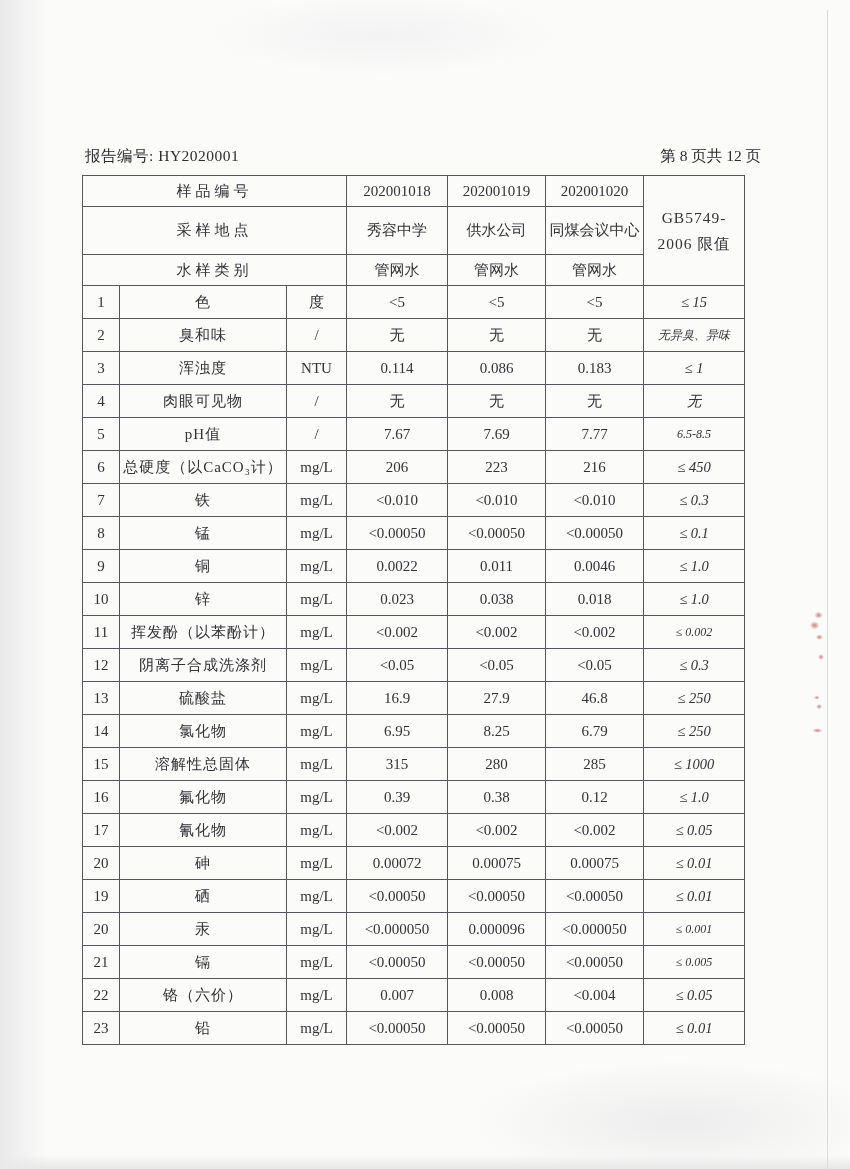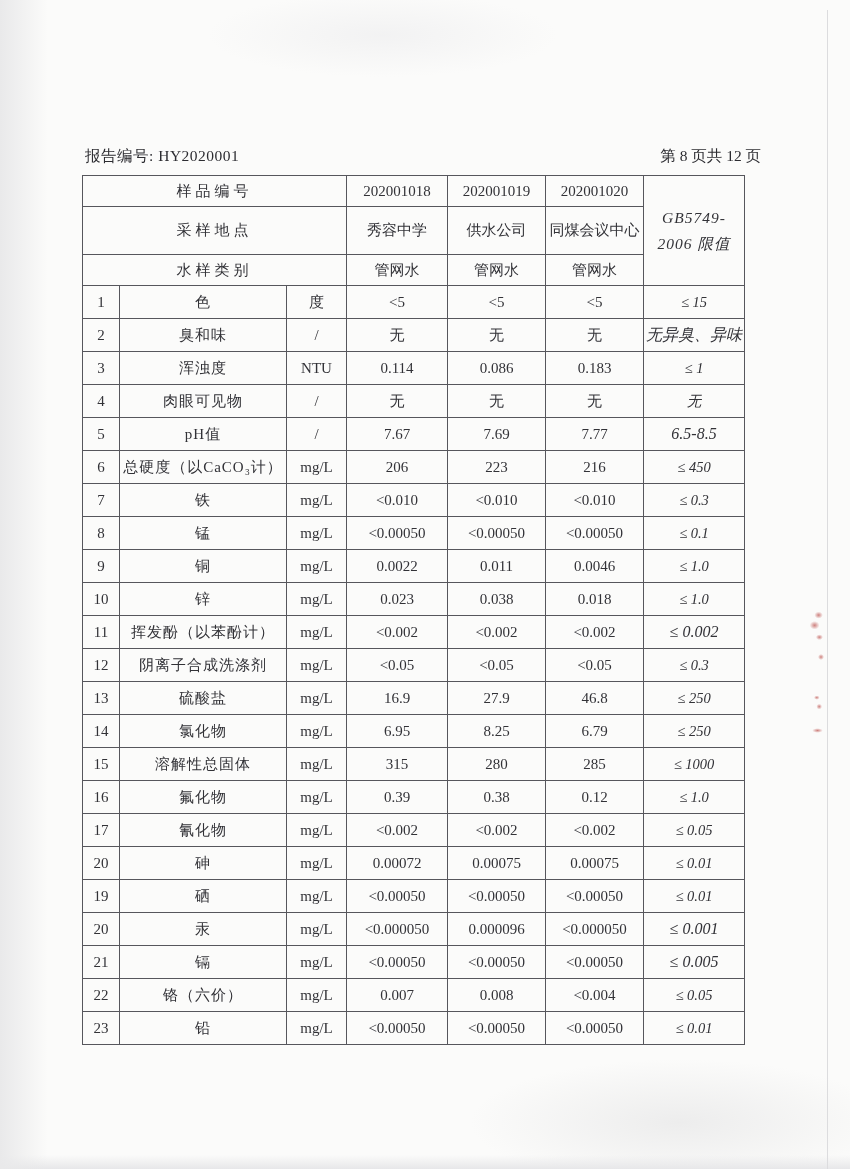--- a/index.html
+++ b/index.html
@@ -50,23 +50,23 @@
     overflow: hidden;
   }
   thead tr.h1 td { height: 30px; }
   thead tr.h2 td { height: 47px; }
   thead tr.h3 td { height: 30px; }
   tbody td { height: 32px; }
   .lbl { letter-spacing: 4px; }
   .cell-param { text-align: left; padding-left: 9px; letter-spacing: 1px; }
   .cell-no { font-size: 15px; }
   .cell-limit { font-size: 14.5px; font-style: italic; }
-  .cell-limit.small { font-size: 16px; letter-spacing: 0; }
+  .cell-limit.small { font-size: 12px; letter-spacing: 0; }
   .limit-head { font-size: 15.5px; letter-spacing: 1px; }
-  .limit-head .ln { margin: 7px 0; font-style: italic; }
+  .limit-head .ln { margin: 7px 0; }
   .stamp-frag {
     position: absolute;
     filter: blur(0.6px);
     opacity: 0.65;
   }
   .stamp-frag.s1 { left: 809px; top: 610px; width: 16px; height: 34px;
     background: radial-gradient(6px 5px at 60% 15%, currentColor, transparent 70%),
                 radial-gradient(7px 6px at 35% 45%, currentColor, transparent 70%),
                 radial-gradient(5px 4px at 65% 80%, currentColor, transparent 70%); }
   .stamp-frag.s2 { left: 817px; top: 652px; width: 8px; height: 10px;

